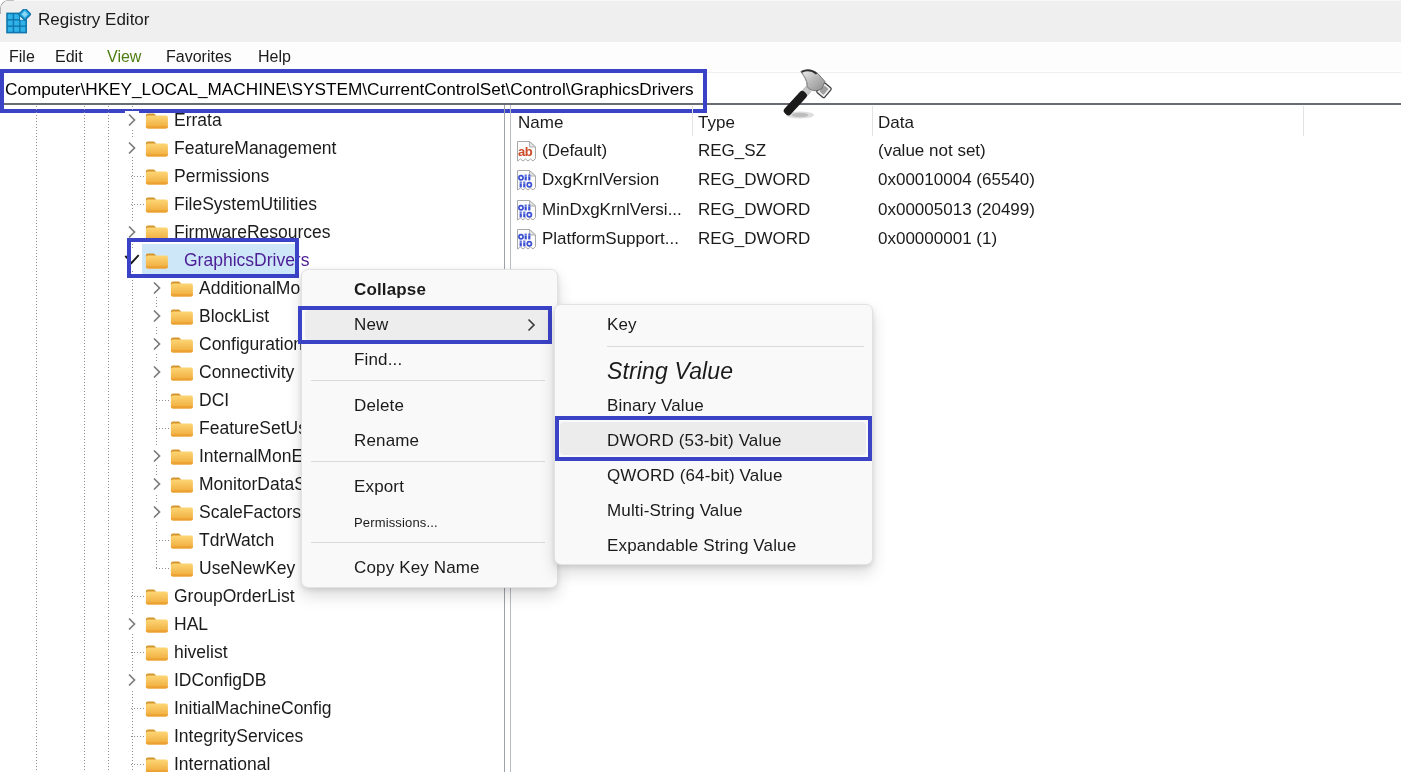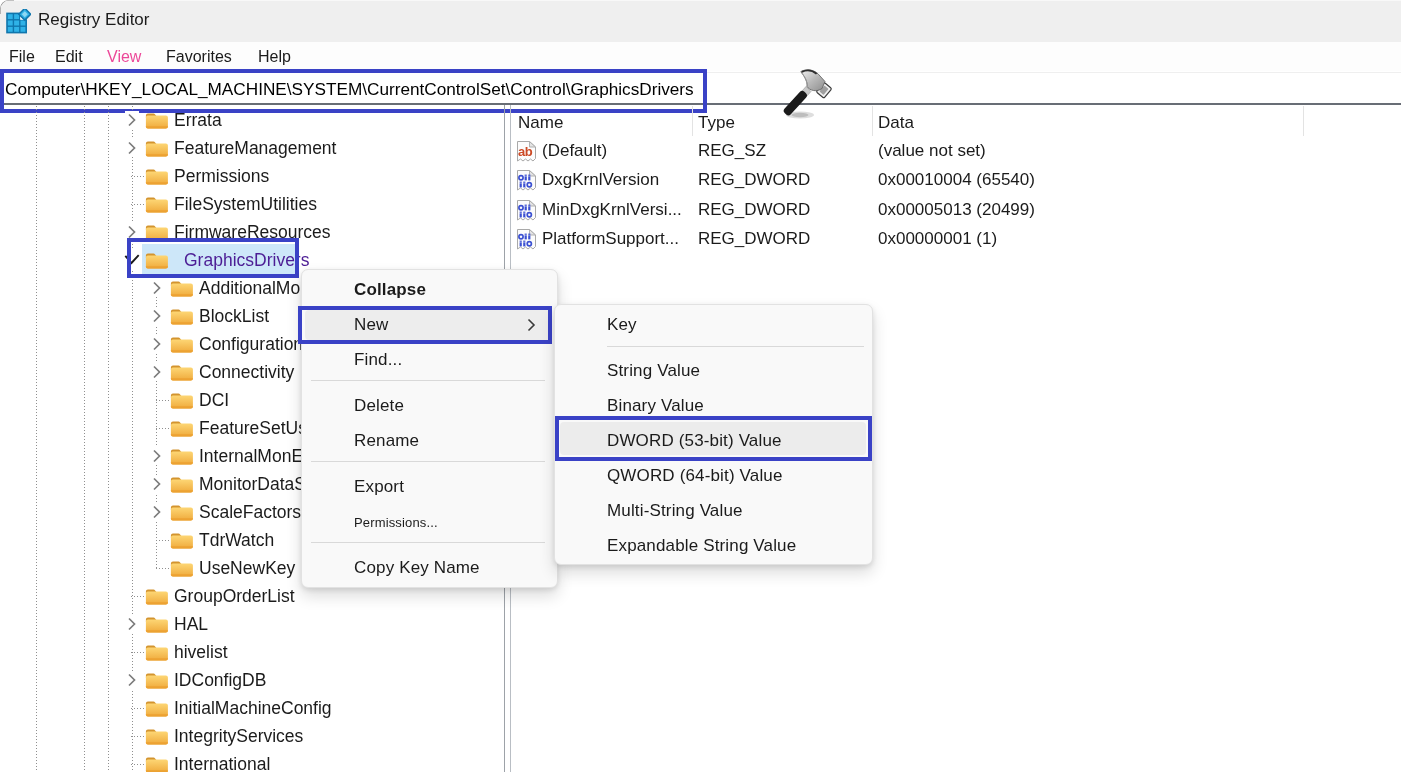--- a/index.html
+++ b/index.html
@@ -26,21 +26,21 @@
 <line x1="1" y1="10.8" x2="20.2" y2="10.8" stroke="#1076ad" stroke-width="1.4"></line>
 <line x1="1" y1="17.2" x2="20.2" y2="17.2" stroke="#1076ad" stroke-width="1.4"></line>
 <rect x="14.2" y="4.8" width="6" height="6" fill="#fff"></rect>
 <rect x="14.6" y="1" width="8.4" height="8.4" transform="rotate(45 18.8 5.2)" fill="#2fb2e7" stroke="#1076ad" stroke-width="1.5"></rect>
 <rect x="16.7" y="3.1" width="4.2" height="4.2" transform="rotate(45 18.8 5.2)" fill="#8ed8f4"></rect>
 </svg>
 <div style="position:absolute;left:38px;top:9px;height:22px;line-height:22px;font-size:17px;font-weight:400;color:#1b1b1b;letter-spacing:0;white-space:pre;">Registry Editor</div>
 <div style="position:absolute;left:0px;top:42px;width:1401px;height:29px;background:#fdfdfd;"></div>
 <div style="position:absolute;left:9px;top:46px;height:22px;line-height:22px;font-size:16px;font-weight:400;color:#1b1b1b;letter-spacing:0;white-space:pre;">File</div>
 <div style="position:absolute;left:55px;top:46px;height:22px;line-height:22px;font-size:16px;font-weight:400;color:#1b1b1b;letter-spacing:0;white-space:pre;">Edit</div>
-<div style="position:absolute;left:107px;top:46px;height:22px;line-height:22px;font-size:16px;font-weight:400;color:#ec4899;letter-spacing:0;white-space:pre;">View</div>
+<div style="position:absolute;left:107px;top:46px;height:22px;line-height:22px;font-size:16px;font-weight:400;color:#4d7c0f;letter-spacing:0;white-space:pre;">View</div>
 <div style="position:absolute;left:166px;top:46px;height:22px;line-height:22px;font-size:16px;font-weight:400;color:#1b1b1b;letter-spacing:0;white-space:pre;">Favorites</div>
 <div style="position:absolute;left:258px;top:46px;height:22px;line-height:22px;font-size:16px;font-weight:400;color:#1b1b1b;letter-spacing:0;white-space:pre;">Help</div>
 <div style="position:absolute;left:0px;top:71.5px;width:1401px;height:1.6px;background:#efefef;"></div>
 <div style="position:absolute;left:0px;top:73px;width:1401px;height:30px;background:#fff;"></div>
 <div style="position:absolute;left:0px;top:102.5px;width:1401px;height:2.2px;background:#686d75;"></div>
 <div style="position:absolute;left:5px;top:78px;height:22px;line-height:22px;font-size:17.2px;font-weight:400;color:#000;letter-spacing:0px;white-space:pre;">Computer\HKEY_LOCAL_MACHINE\SYSTEM\CurrentControlSet\Control\GraphicsDrivers</div>
 <div style="position:absolute;left:0px;top:68.5px;width:707px;height:44px;border:4.5px solid #3a42c6;box-sizing:border-box;"></div>
 <div style="position:absolute;left:504px;top:104.7px;width:1px;height:668px;background:#9da2a8;"></div>
 <div style="position:absolute;left:510px;top:104.7px;width:1px;height:668px;background:#b9bec4;"></div>
 <div style="position:absolute;left:518px;top:111.5px;height:22px;line-height:22px;font-size:17px;font-weight:400;color:#1b1b1b;letter-spacing:0;white-space:pre;">Name</div>
@@ -335,21 +335,21 @@
 <div style="position:absolute;left:354px;top:429.5px;height:22px;line-height:22px;font-size:17px;font-weight:400;color:#1b1b1b;letter-spacing:0.15px;white-space:pre;">Rename</div>
 <div style="position:absolute;left:311px;top:460.5px;width:234px;height:1px;background:#d9d9d9;"></div>
 <div style="position:absolute;left:354px;top:476px;height:22px;line-height:22px;font-size:17px;font-weight:400;color:#1b1b1b;letter-spacing:0.15px;white-space:pre;">Export</div>
 <div style="position:absolute;left:354px;top:511.5px;height:22px;line-height:22px;font-size:13px;font-weight:400;color:#1b1b1b;letter-spacing:0.15px;white-space:pre;">Permissions...</div>
 <div style="position:absolute;left:311px;top:542px;width:234px;height:1px;background:#d9d9d9;"></div>
 <div style="position:absolute;left:354px;top:556.5px;height:22px;line-height:22px;font-size:17px;font-weight:400;color:#1b1b1b;letter-spacing:0.15px;white-space:pre;">Copy Key Name</div>
 <div style="position:absolute;left:297.5px;top:305.5px;width:254px;height:38.5px;border:4.5px solid #3a42c6;box-sizing:border-box;"></div>
 <div style="position:absolute;left:554px;top:303.5px;width:317px;height:259px;background:#f9f9f9;border:1px solid #e2e2e2;border-radius:7px;box-shadow:0 8px 16px rgba(0,0,0,0.14),0 2px 5px rgba(0,0,0,0.10);"></div>
 <div style="position:absolute;left:607px;top:314px;height:22px;line-height:22px;font-size:17px;font-weight:400;color:#1b1b1b;letter-spacing:0.15px;white-space:pre;">Key</div>
 <div style="position:absolute;left:607px;top:345.5px;width:257px;height:1px;background:#d9d9d9;"></div>
-<div style="position:absolute;left:607px;top:360px;height:22px;line-height:22px;font-size:17px;font-weight:400;color:#1b1b1b;letter-spacing:0.15px;white-space:pre;">String Value</div>
+<div style="position:absolute;left:607px;top:360px;height:22px;line-height:22px;font-size:23px;font-weight:400;color:#1b1b1b;letter-spacing:0.15px;white-space:pre;font-style:italic;">String Value</div>
 <div style="position:absolute;left:607px;top:395px;height:22px;line-height:22px;font-size:17px;font-weight:400;color:#1b1b1b;letter-spacing:0.15px;white-space:pre;">Binary Value</div>
 <div style="position:absolute;left:560px;top:421.5px;width:306px;height:33px;background:#ececec;border-radius:4px;"></div>
 <div style="position:absolute;left:607px;top:429.5px;height:22px;line-height:22px;font-size:17px;font-weight:400;color:#1b1b1b;letter-spacing:0.15px;white-space:pre;">DWORD (53-bit) Value</div>
 <div style="position:absolute;left:607px;top:464.5px;height:22px;line-height:22px;font-size:17px;font-weight:400;color:#1b1b1b;letter-spacing:0.15px;white-space:pre;">QWORD (64-bit) Value</div>
 <div style="position:absolute;left:607px;top:499.5px;height:22px;line-height:22px;font-size:17px;font-weight:400;color:#1b1b1b;letter-spacing:0.15px;white-space:pre;">Multi-String Value</div>
 <div style="position:absolute;left:607px;top:534.5px;height:22px;line-height:22px;font-size:17px;font-weight:400;color:#1b1b1b;letter-spacing:0.15px;white-space:pre;">Expandable String Value</div>
 <div style="position:absolute;left:554.5px;top:415.5px;width:317px;height:45px;border:4.5px solid #3a42c6;box-sizing:border-box;"></div>
 <svg style="position:absolute;left:779px;top:67px" width="54" height="53" viewBox="0 0 54 53">
 <ellipse cx="21" cy="48" rx="14" ry="3.4" fill="#000" opacity="0.13"></ellipse>
 <ellipse cx="21" cy="48" rx="8.5" ry="2.2" fill="#000" opacity="0.15"></ellipse>

